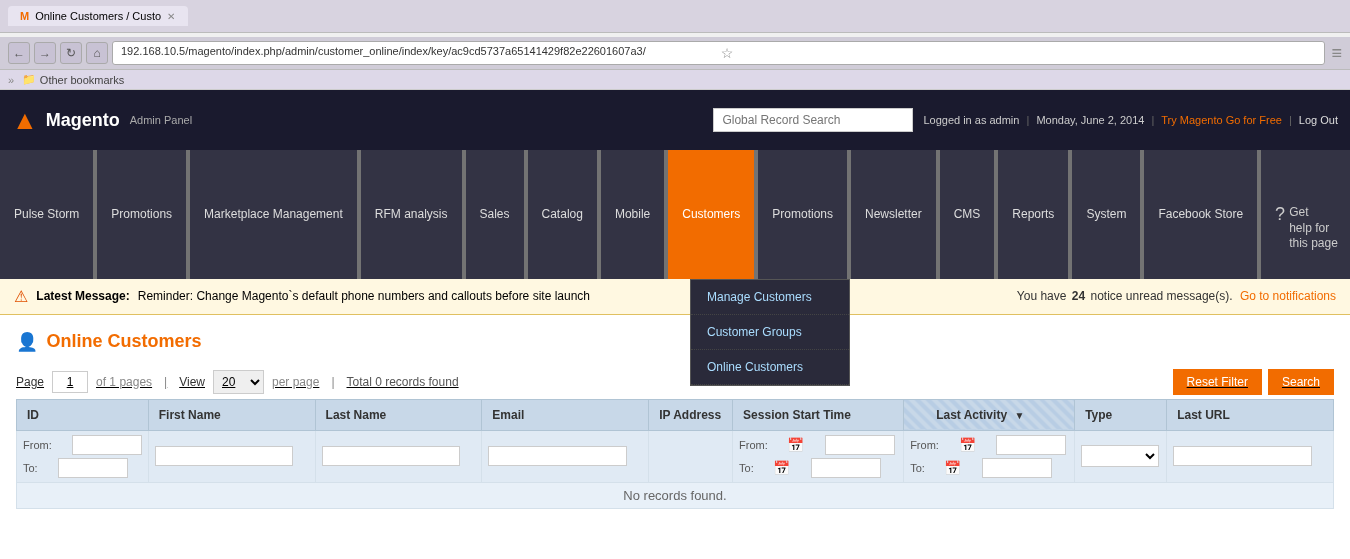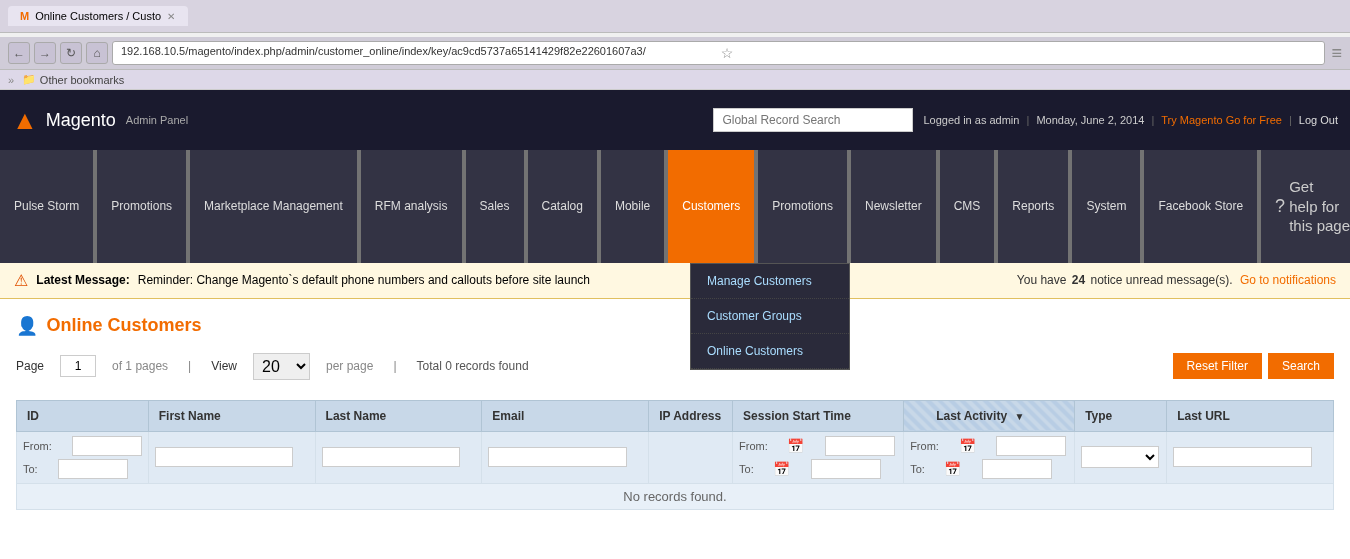--- a/index.html
+++ b/index.html
@@ -47,25 +47,25 @@
     .alert-right a { color: #f26c00; text-decoration: none; }
     .alert-right span { color: #333; }
 
     
     .main-content { background: white; padding: 16px; min-height: 300px; }
     .page-title-row { display: flex; align-items: center; gap: 8px; margin-bottom: 16px; }
     .page-title { color: #f26c00; font-size: 18px; font-weight: bold; }
     .page-title-icon { color: #f26c00; font-size: 18px; }
 
     
-    .controls-row { display: flex; align-items: center; gap: 16px; margin-bottom: 20px; }
+    .controls-row { display: flex; align-items: center; gap: 8px; margin-bottom: 4px; text-decoration: underline; }
     .controls-row label { font-size: 12px; color: #333; }
     .page-input { border: 1px solid #ccc; width: 36px; padding: 3px 4px; font-size: 12px; text-align: center; }
     .sep-text { color: #888; margin: 0 4px; }
-    .view-select { border: 1px solid #ccc; padding: 3px 4px; font-size: 16px; }
+    .view-select { border: 1px solid #ccc; padding: 3px 4px; font-size: 12px; }
     .total-text { color: #555; font-size: 12px; }
     .controls-right { margin-left: auto; display: flex; gap: 6px; }
     .btn-orange { background: #f26c00; color: white; border: none; padding: 6px 14px; font-size: 12px; cursor: pointer; }
 
     
     .data-table { width: 100%; border-collapse: collapse; font-size: 12px; border-radius: 8px; }
     .data-table th { background: #c8d8e8; padding: 8px 10px; text-align: left; font-weight: bold; color: #333; border: 1px solid #b0c4d4; white-space: nowrap; }
     .data-table th.sorted { background: repeating-linear-gradient(45deg, #c8d8e8, #c8d8e8 4px, #b8cde4 4px, #b8cde4 8px); padding-left: 32px; }
     .data-table td { padding: 5px 8px; border: 1px solid #d4e0ea; background: #e8f0f8; vertical-align: middle; }
     .filter-row td { background: #e0eaf4; padding: 4px 6px; }
@@ -105,21 +105,21 @@
   <span style="color:#888; font-size:11px;">»</span>
   <div class="bookmarks-item">
     <span class="folder-icon">📁</span>
     <span>Other bookmarks</span>
   </div>
 </div>
 
 <div class="admin-header">
   <div class="logo-area">
     <span class="magento-logo">▲</span>
-    <span style="color:white; font-size:18px; font-weight:normal;">Magento</span>
+    <span style="color:white; font-size:18px; font-weight:bold;">Magento</span>
     <span style="color:#aaa; font-size:11px; margin-left:2px;">Admin Panel</span>
   </div>
   <div class="header-right">
     <input type="text" class="search-box" placeholder="Global Record Search" style="">
     <div class="header-info">
       <span>Logged in as admin</span>
       <span class="sep">|</span>
       <span>Monday, June 2, 2014</span>
       <span class="sep">|</span>
       <a style="color:#f26c00; text-decoration:none;">Try Magento Go for Free</a>
@@ -139,21 +139,21 @@
   <div class="nav-item">Mobile</div>
   <div class="nav-item active">Customers</div>
   <div class="nav-item">Promotions</div>
   <div class="nav-item">Newsletter</div>
   <div class="nav-item">CMS</div>
   <div class="nav-item">Reports</div>
   <div class="nav-item">System</div>
   <div class="nav-item">Facebook Store</div>
   <div class="nav-item nav-right" style="margin-left:auto; display:flex; align-items:center;">
     <span style="font-size:18px; color:#ccc; margin-right:4px;">?</span>
-    <span style="font-size:15px; color:#ccc; line-height:1.3;">Get<br>help for<br>this page</span>
+    <span style="font-size:12px; color:#ccc; line-height:1.3;margin-top:28px;">Get<br>help for<br>this page</span>
   </div>
 
   <div class="dropdown-menu">
     <div class="dropdown-item">Manage Customers</div>
     <div class="dropdown-item">Customer Groups</div>
     <div class="dropdown-item">Online Customers</div>
   </div>
 </div>
 
 <div class="alert-bar">

